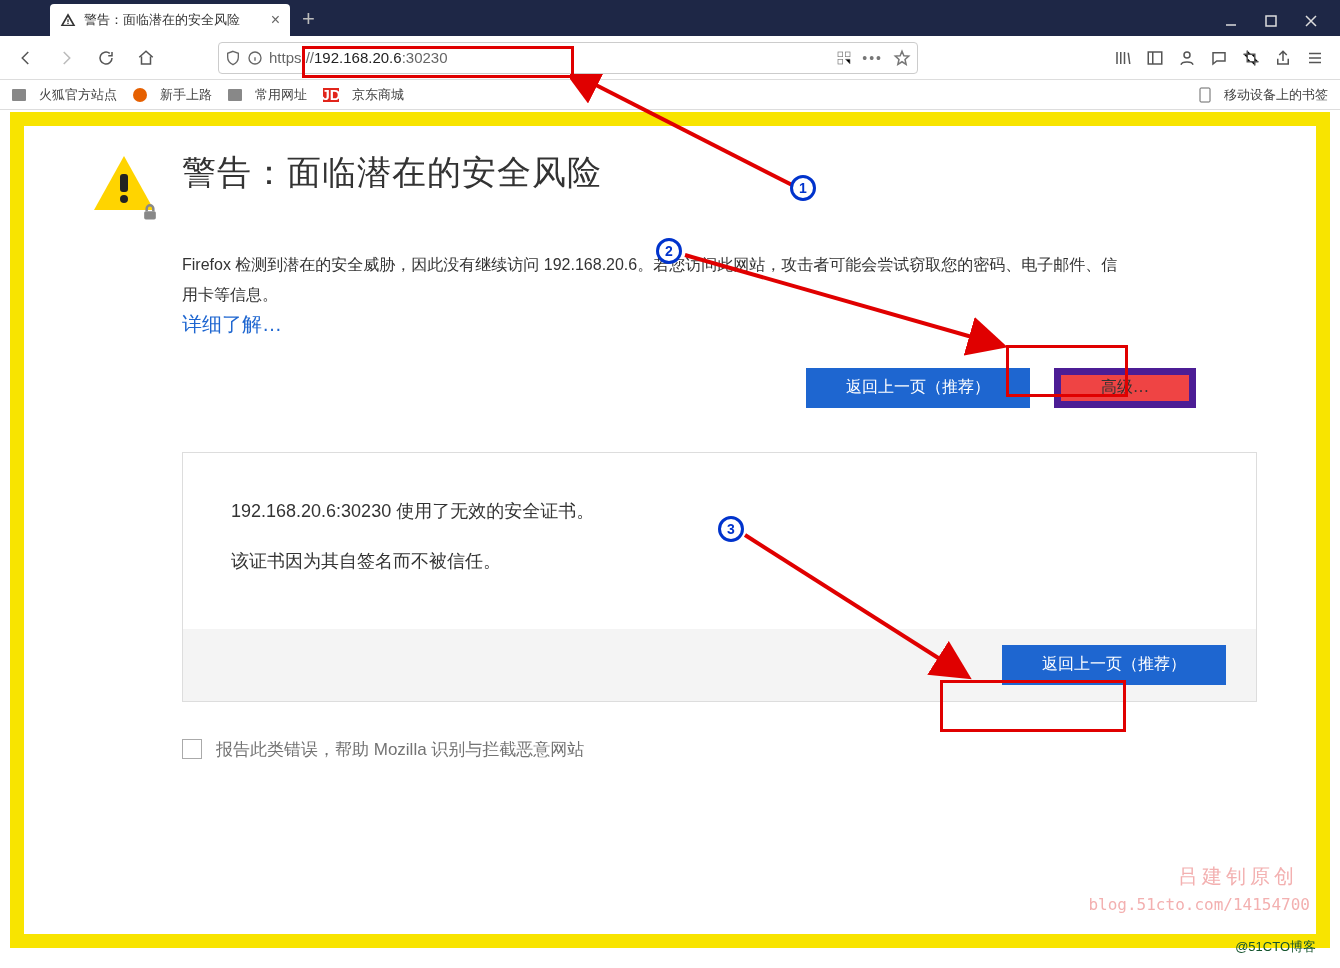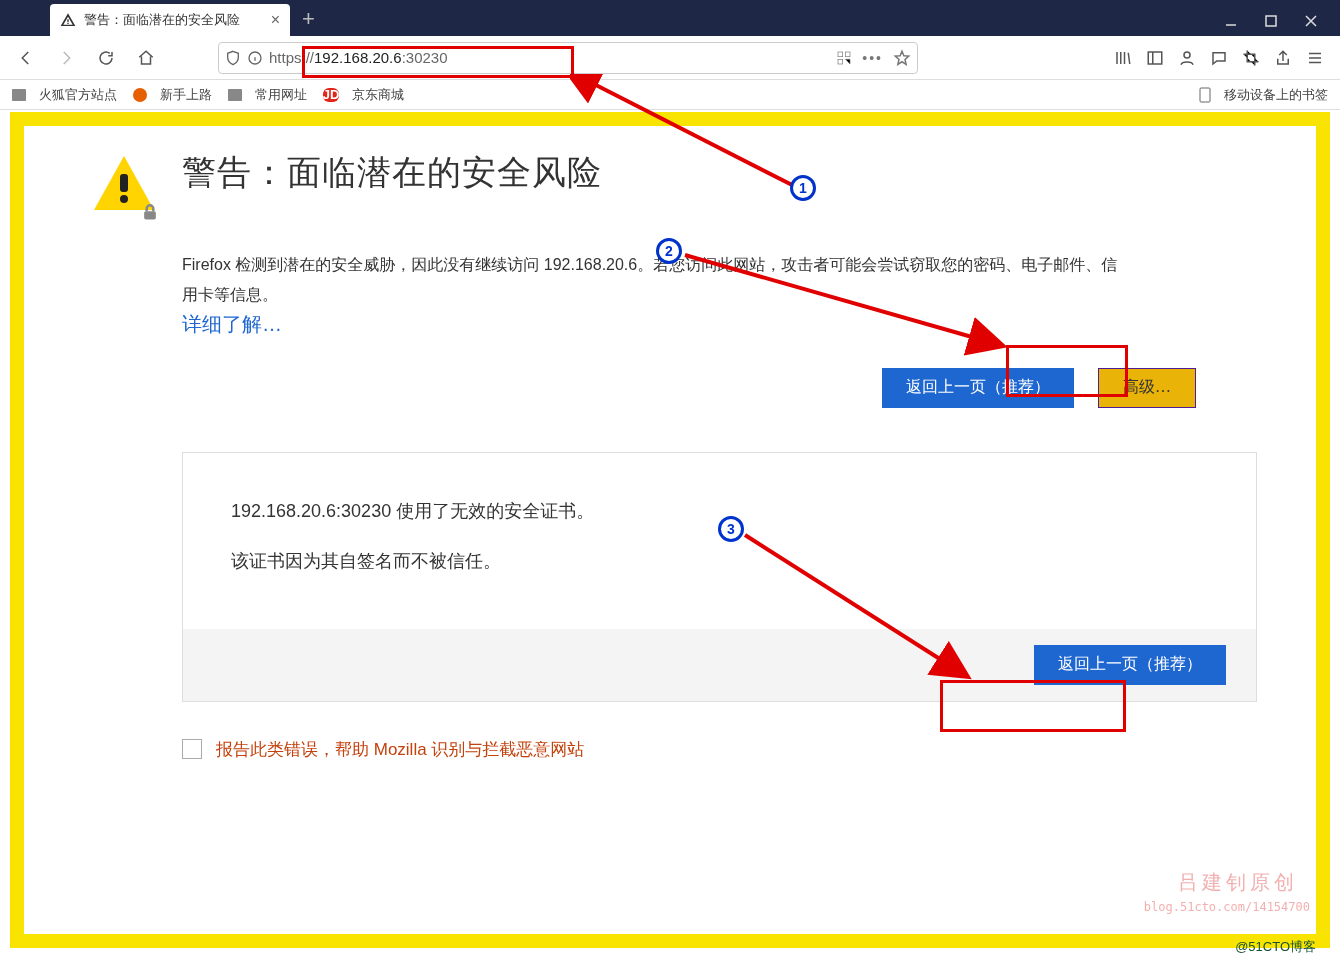--- a/index.html
+++ b/index.html
@@ -24,54 +24,54 @@
   .url-text { flex:1; color:#666; font-size:15px; }
   .url-text .host { color:#222; }
   .url-icons-right { display:flex; gap:10px; color:#777; align-items:center; }
   .right-tools { margin-left:auto; display:flex; gap:14px; color:#555; align-items:center; padding-right:6px; }
 
   
   .bookmarks { height: 30px; background:#fff; border-bottom:1px solid #ddd; display:flex; align-items:center; padding: 0 12px; gap:16px; font-size:13px; color:#444; }
   .bm { display:flex; align-items:center; gap:13px; cursor:pointer; }
   .bm .folder { width:14px; height:12px; background:#888; border-radius:1px; }
   .bm .ff { width:14px; height:14px; background:#e66000; border-radius:50%; }
-  .bm .jd { width:16px; height:14px; background:#e1251b; color:#fff; font-size:13px; font-weight:bold; display:flex; align-items:center; justify-content:center; border-radius:6px; }
+  .bm .jd { width:16px; height:14px; background:#e1251b; color:#fff; font-size:15px; font-weight:bold; display:flex; align-items:center; justify-content:center; border-radius:0; }
   .bm-right { margin-left:auto; }
 
   
   .frame { position:absolute; left:10px; right:10px; top:112px; bottom:20px; border:14px solid #f8e400; background:#fff; padding: 24px 60px 30px 60px; overflow: hidden; }
 
   .warning-head { display:flex; gap:28px; align-items:flex-start; margin-left:10px; }
   .warn-icon-wrap { position:relative; width:60px; height:60px; margin-top:6px; }
   .heading { font-size:34px; color:#333; font-weight:400; letter-spacing:1px; }
   .para { margin: 34px 0 0 98px; max-width: 940px; font-size:16px; color:#333; line-height:1.9; }
   .learn { margin: 30px 0 0 98px; color:#1e66d0; font-size:20px; cursor:pointer; }
 
   .btn-row { display:flex; gap:24px; justify-content:flex-end; margin: 30px 0 0 0; padding-right:60px; }
-  .btn { height:40px; padding:0 24px; font-size:16px; border:none; cursor:pointer; display:flex; align-items:center; justify-content:center;font-family:Liberation Serif, serif; }
+  .btn { height:40px; padding:0 40px; font-size:16px; border:none; cursor:pointer; display:flex; align-items:center; justify-content:center;font-family:Liberation Serif, serif; }
   .btn-primary { background:#1e66d0; color:#fff; }
-  .btn-secondary { background:#eab308; color:#333; border:1px solid #4c1d95; }
+  .btn-secondary { background:#ef4444; color:#333; border:7px solid #4c1d95; }
 
   .details-panel { margin: 44px 0 0 98px; border:1px solid #ddd; background:#fff; width: 1075px; }
   .details-body { padding: 46px 48px 30px 48px; font-size:18px; color:#333; }
   .details-body p { margin-bottom: 26px; }
   .view-cert { color:#1e66d0; cursor:pointer; font-size:17px; display:block; margin-top: 26px; }
   .details-foot { background:#f4f4f4; padding: 16px 30px; display:flex; justify-content:flex-end; gap:22px; }
 
-  .report-row { margin: 36px 0 0 98px; display:flex; align-items:center; gap:14px; font-size:17px; color:#c2410c; }
+  .report-row { margin: 36px 0 0 98px; display:flex; align-items:center; gap:14px; font-size:17px; color:#737373; }
   .chk { width:20px; height:20px; border:1px solid #aaa; background:#fff; }
 
   
   .annot { position:absolute; pointer-events:none; }
   .num-badge { position:absolute; width:26px; height:26px; border:3px solid #0033cc; background:#fff; border-radius:50%; display:flex; align-items:center; justify-content:center; font-size:14px; font-weight:bold; color:#0033cc; pointer-events:none; }
   .redbox { position:absolute; border:3px solid #e00000; pointer-events:none; }
 
   
-  .wm1 { position:absolute; right:42px; bottom:72px; color:#f3b0b0; font-size:20px; letter-spacing:4px; pointer-events:none; }
-  .wm2 { position:absolute; right:30px; bottom:54px; color:#f3b0b0; font-size:12px; font-family:monospace; pointer-events:none; }
+  .wm1 { position:absolute; right:42px; bottom:78px; color:#f3b0b0; font-size:20px; letter-spacing:4px; pointer-events:none; }
+  .wm2 { position:absolute; right:30px; bottom:54px; color:#f3b0b0; font-size:16px; font-family:monospace; pointer-events:none; }
   .wm3 { position:absolute; right:24px; bottom:12px; color:#14532d; font-size:13px; pointer-events:none; }
 </style>
 </head>
 <body>
 
 <div class="titlebar">
   <div class="tab">
     <svg viewBox="0 0 24 24">
         <path fill="#333" d="M12 2 1 21h22L12 2zm0 5 7 12H5l7-12zm-1 4v4h2v-4h-2zm0 5v2h2v-2h-2z"></path>
       </svg>

